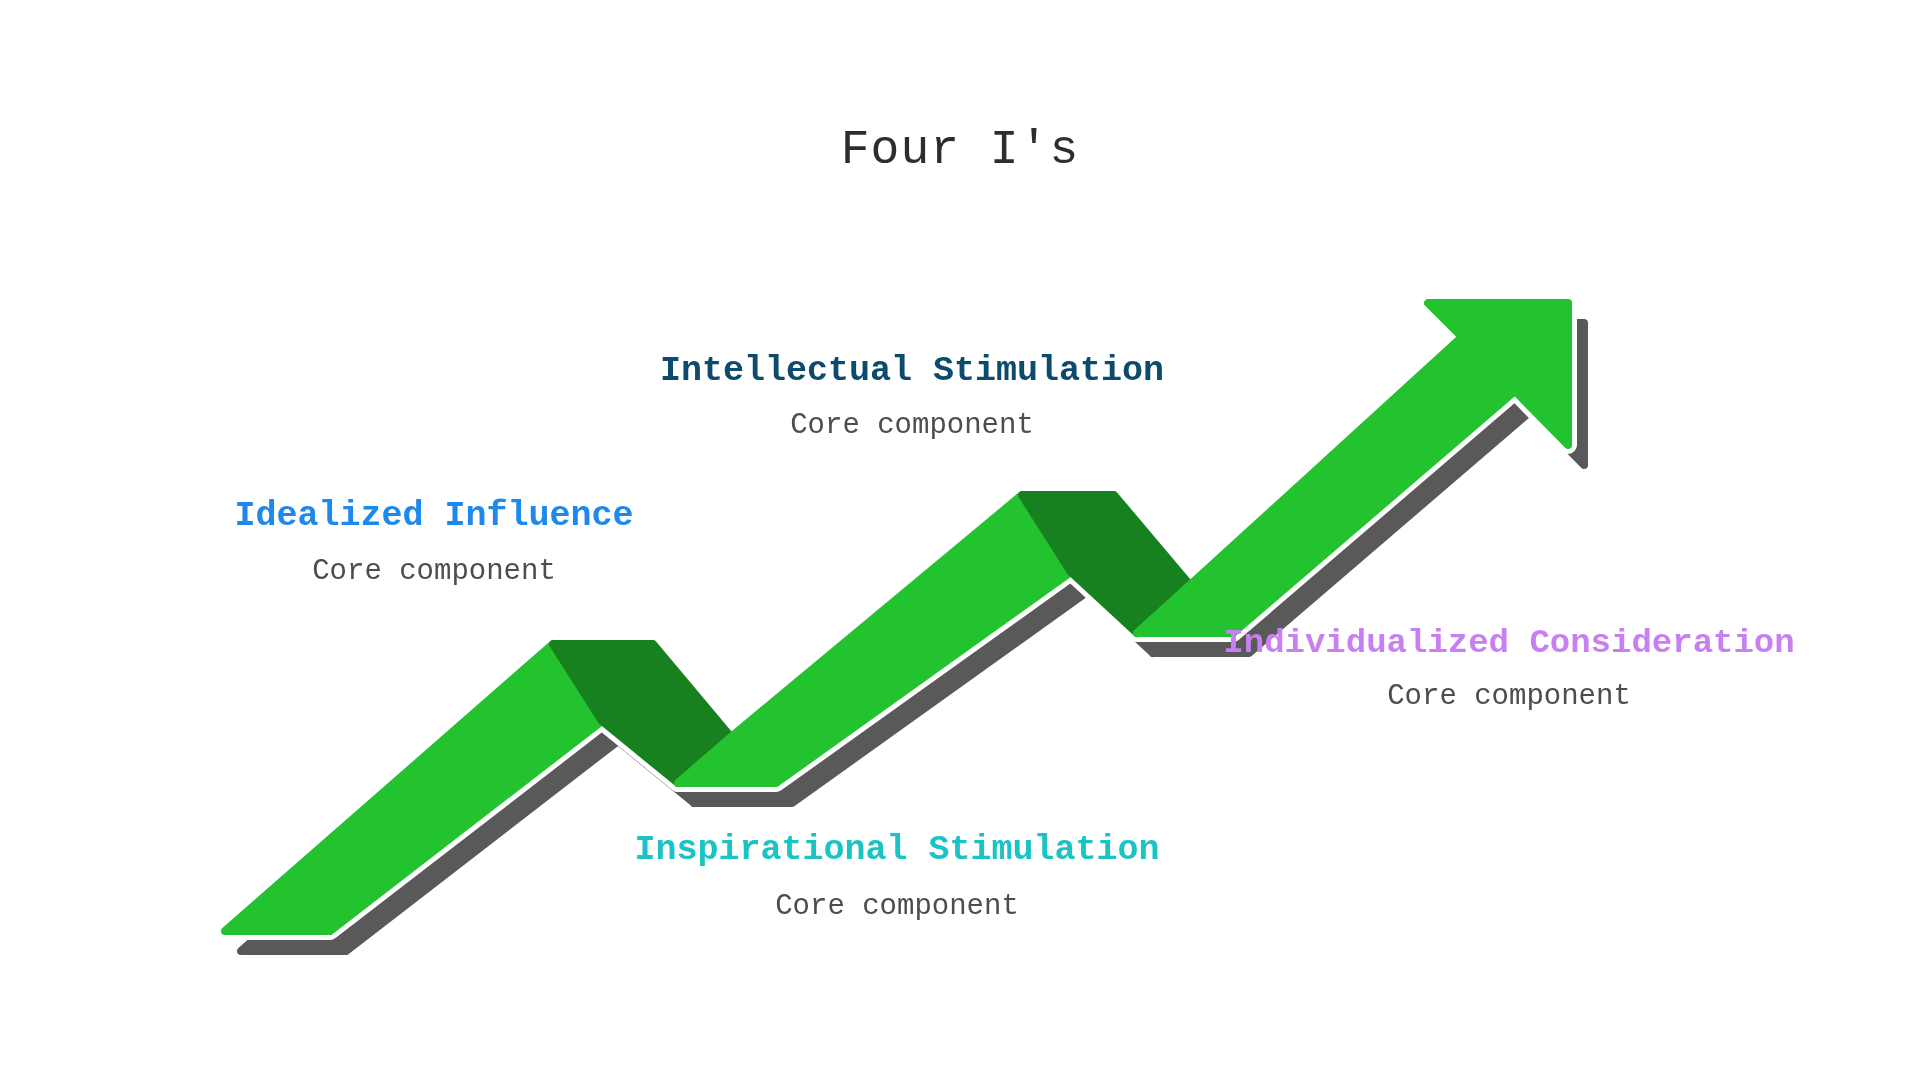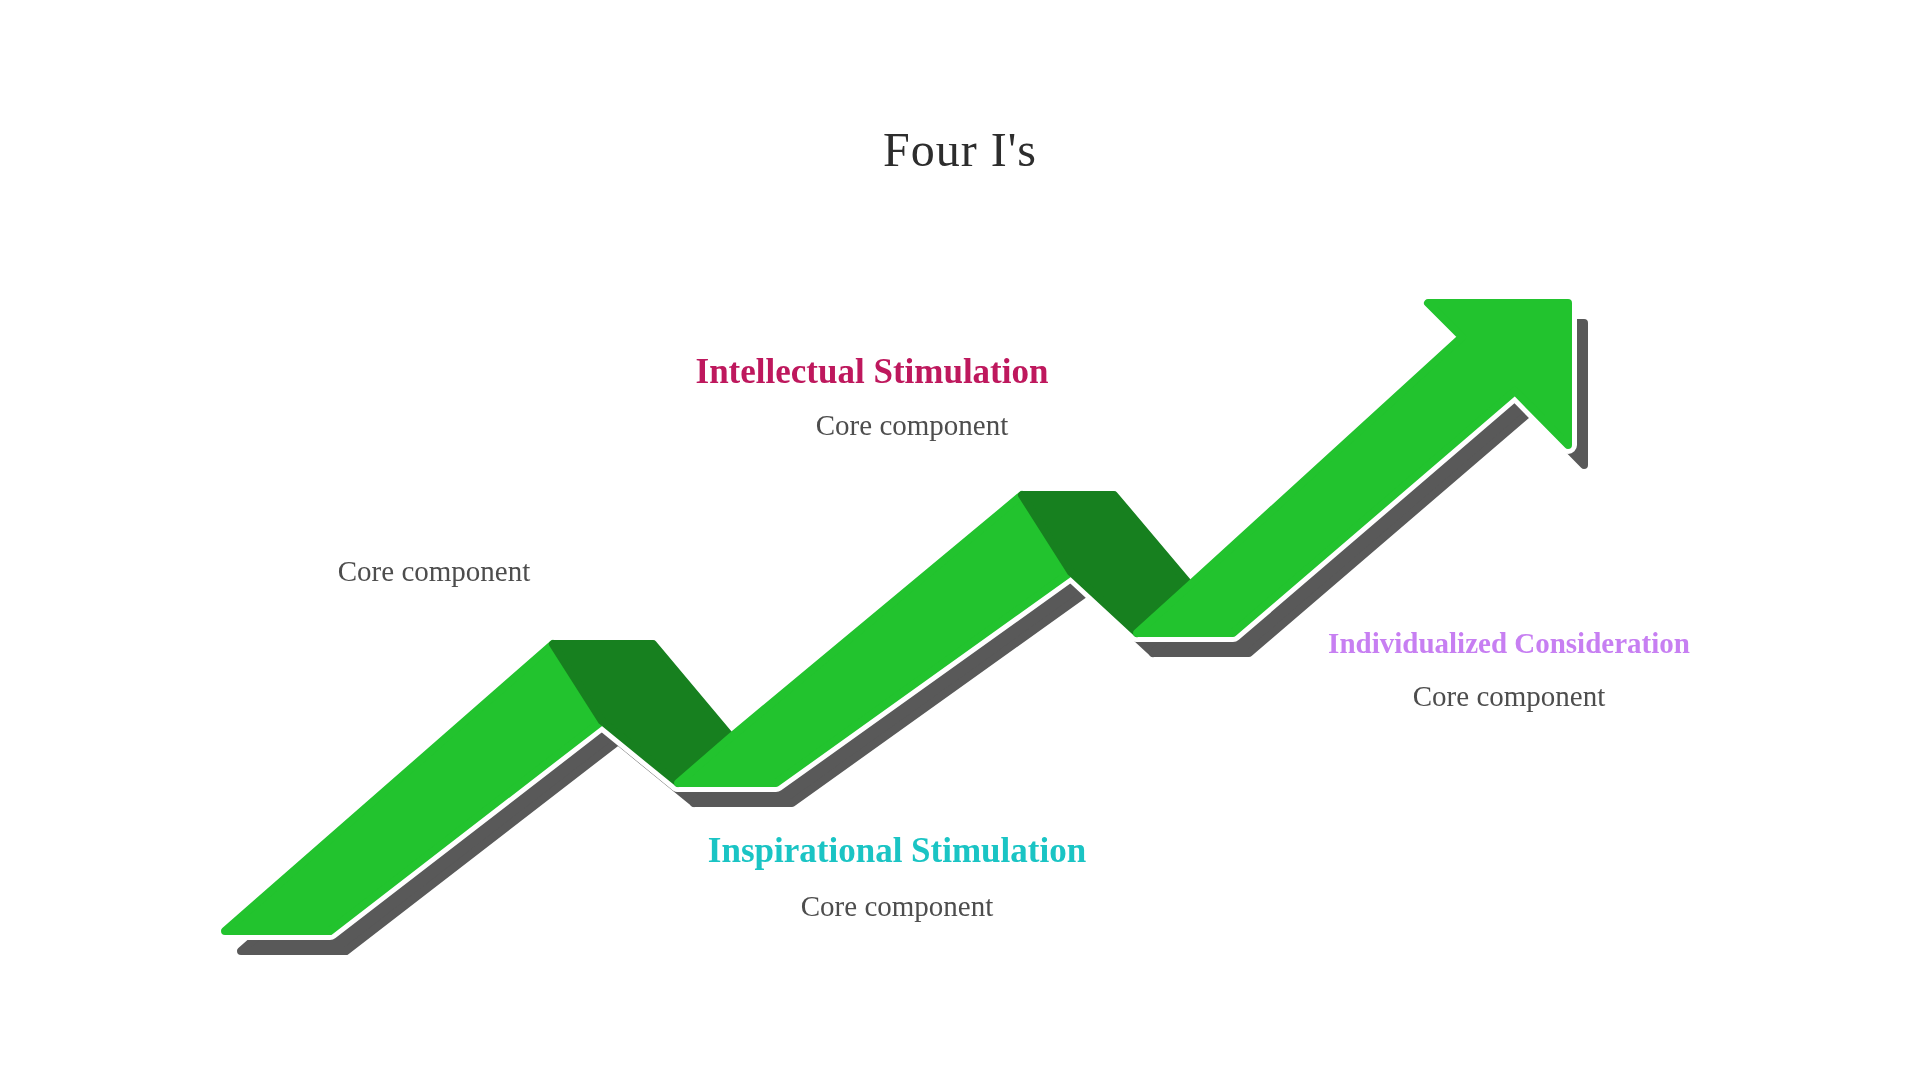--- a/index.html
+++ b/index.html
@@ -2,38 +2,38 @@
 <html><head>
 <meta charset="utf-8">
 <style>
   html, body { margin: 0; padding: 0; background: #ffffff; }
   #canvas {
     position: relative;
     width: 1920px;
     height: 1036px;
     overflow: hidden;
     background: #ffffff;
-    font-family: Liberation Serif, serif;
+    font-family: Liberation Mono, monospace;
   }
   #arrow-svg {
     position: absolute;
     left: 0; top: 0;
     width: 1920px; height: 1080px;
   }
   .txt {
     position: absolute;
     transform: translate(-50%, -50%);
     white-space: nowrap;
     text-align: center;
     line-height: 1;
   }
   .title    { font-size: 48px; font-weight: 400; letter-spacing: 1px; }
   .subtitle { font-size: 31px; font-weight: 400; }
   .item-label { font-size: 35px; font-weight: 700; }
-  .item-label.small { font-size: 29px; }
+  .item-label.small { font-size: 34px; }
   .item-sub  { font-size: 29px; font-weight: 400; }
 
   .shadow-path  { stroke-width: 8;  stroke-linejoin: round; stroke-linecap: round; }
   .outline-path { stroke-width: 18; stroke-linejoin: round; stroke-linecap: round; }
   .ribbon-path  { stroke-width: 8;  stroke-linejoin: round; stroke-linecap: round; }
 </style>
 </head>
 <body>
 
 <div id="canvas">
@@ -61,24 +61,25 @@
       <path class="ribbon-path" d="M553,644 L653,644 L731,737 L678,783 L602,721 Z" fill="#17801F" stroke="#17801F"></path>
       <path class="ribbon-path" d="M678,783 L731,737 L1022,495 L1071,572 L776,783 Z" fill="#22C32E" stroke="#22C32E"></path>
       <path class="ribbon-path" d="M1022,495 L1114,495 L1190,585 L1137,633 L1071,572 Z" fill="#17801F" stroke="#17801F"></path>
       <path class="ribbon-path" d="M1137,633 L1190,585 L1462,337 L1428,303 L1568,303 L1568,445 L1515,391 L1233,633 Z" fill="#22C32E" stroke="#22C32E"></path>
     </g>
   </svg>
 
   <div class="txt title" style="left: 960px; top: 150px; color: rgb(45, 45, 45);">Four I's</div>
 
 
+  <div class="txt item-label" style="left: 434px; top: 516px; color: rgb(30, 136, 236);">Idealized Influence</div>
   <div class="txt item-sub" style="left: 434px; top: 571px; color: rgb(77, 77, 77);">Core component</div>
 
   <div class="txt item-label" style="left: 897px; top: 850px; color: rgb(26, 196, 196);">Inspirational Stimulation</div>
   <div class="txt item-sub" style="left: 897px; top: 906px; color: rgb(77, 77, 77);">Core component</div>
 
-  <div class="txt item-label" style="left: 872px; top: 371px; color: #be185d;">Intellectual Stimulation</div>
+  <div class="txt item-label" style="left: 912px; top: 371px; color: #0c4a6e;">Intellectual Stimulation</div>
   <div class="txt item-sub" style="left: 912px; top: 425px; color: rgb(77, 77, 77);">Core component</div>
 
   <div class="txt item-label small" style="left: 1509px; top: 643px; color: rgb(199, 127, 242);">Individualized Consideration</div>
   <div class="txt item-sub" style="left: 1509px; top: 696px; color: rgb(77, 77, 77);">Core component</div>
 
 </div>
 
 </body></html>

